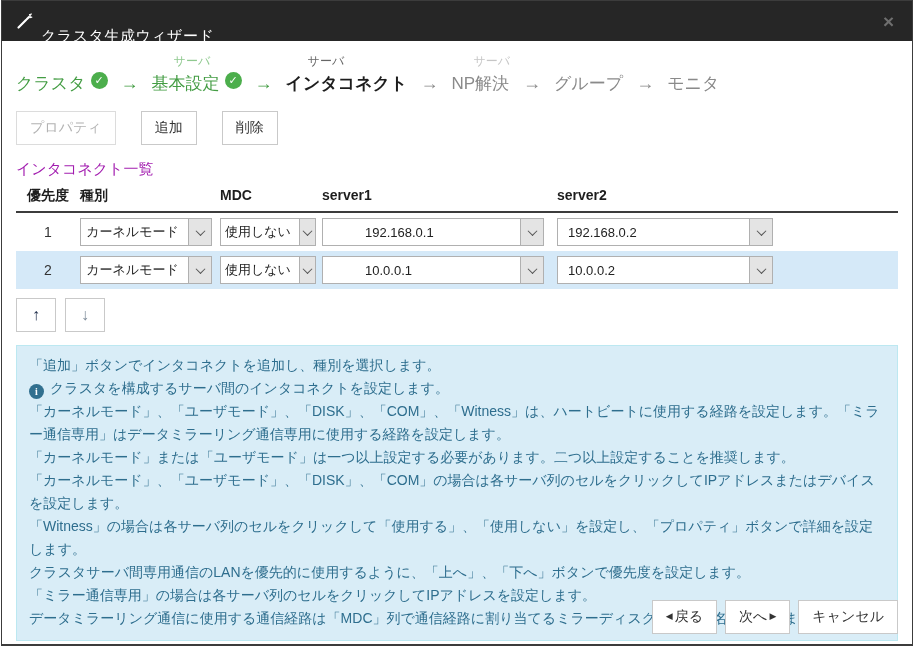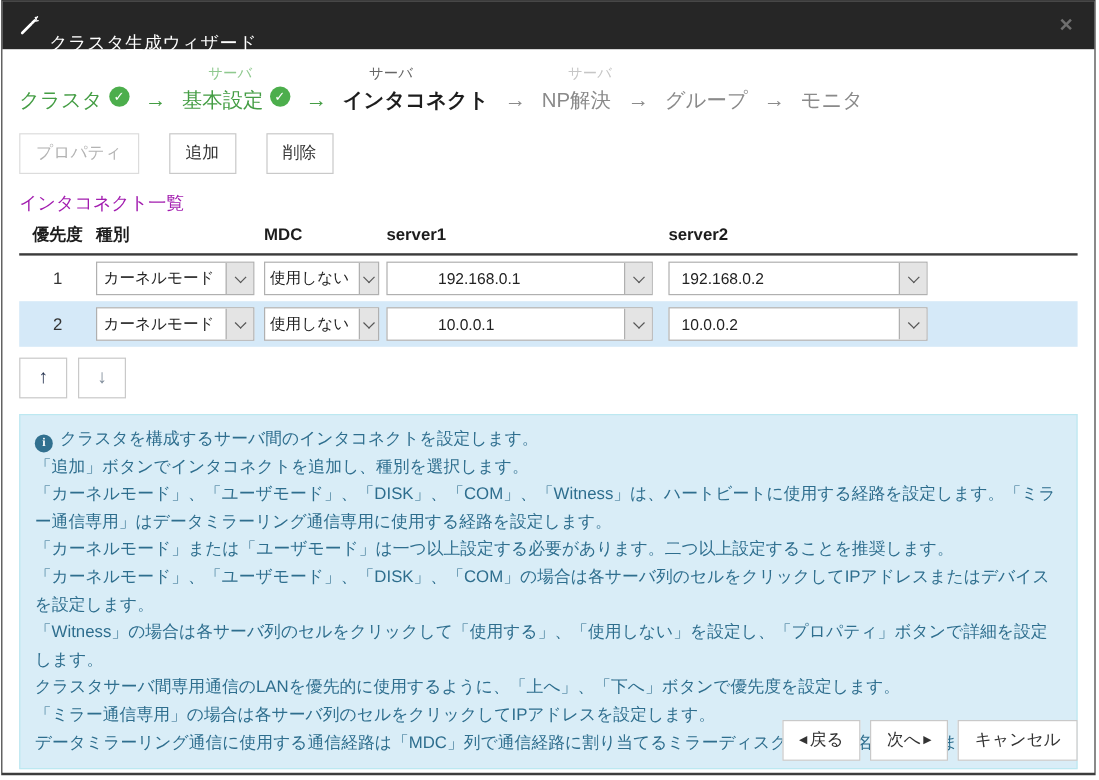--- a/index.html
+++ b/index.html
@@ -258,22 +258,22 @@
     <div class="reorder">
       <button class="btn">
           <span class="up-glyph">↑</span>
         </button>
       <button class="btn">
           <span class="down-glyph">↓</span>
         </button>
     </div>
 
     <div class="infobox">
+      <div>「追加」ボタンでインタコネクトを追加し、種別を選択します。</div>
       <div><span class="info-icon">i</span><span>クラスタを構成するサーバ間のインタコネクトを設定します。</span></div>
-      <div>「追加」ボタンでインタコネクトを追加し、種別を選択します。</div>
       <div>「カーネルモード」、「ユーザモード」、「DISK」、「COM」、「Witness」は、ハートビートに使用する経路を設定します。「ミラー通信専用」はデータミラーリング通信専用に使用する経路を設定します。</div>
       <div>「カーネルモード」または「ユーザモード」は一つ以上設定する必要があります。二つ以上設定することを推奨します。</div>
       <div>「カーネルモード」、「ユーザモード」、「DISK」、「COM」の場合は各サーバ列のセルをクリックしてIPアドレスまたはデバイスを設定します。</div>
       <div>「Witness」の場合は各サーバ列のセルをクリックして「使用する」、「使用しない」を設定し、「プロパティ」ボタンで詳細を設定します。</div>
       <div>クラスタサーバ間専用通信のLANを優先的に使用するように、「上へ」、「下へ」ボタンで優先度を設定します。</div>
       <div>「ミラー通信専用」の場合は各サーバ列のセルをクリックしてIPアドレスを設定します。</div>
       <div>データミラーリング通信に使用する通信経路は「MDC」列で通信経路に割り当てるミラーディスクコネクト名を選択します。</div>
     </div>
 
   </div>

